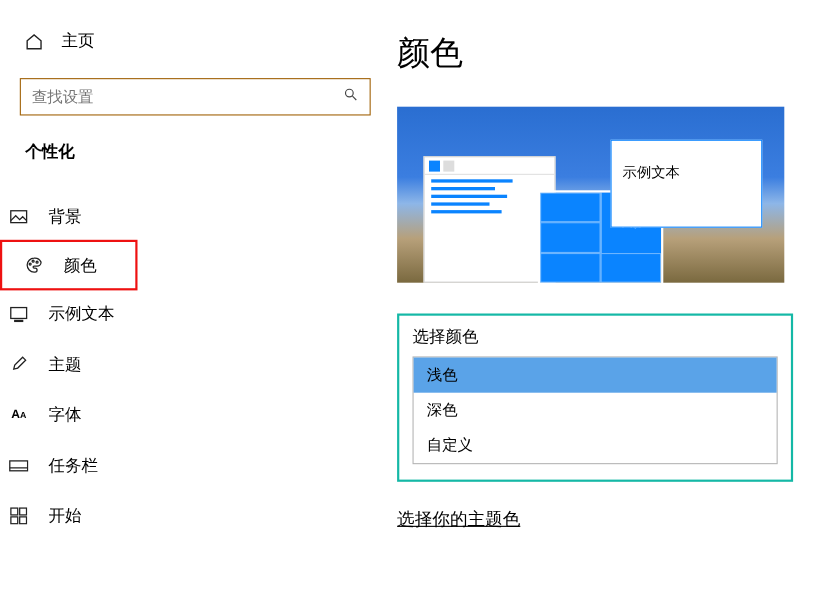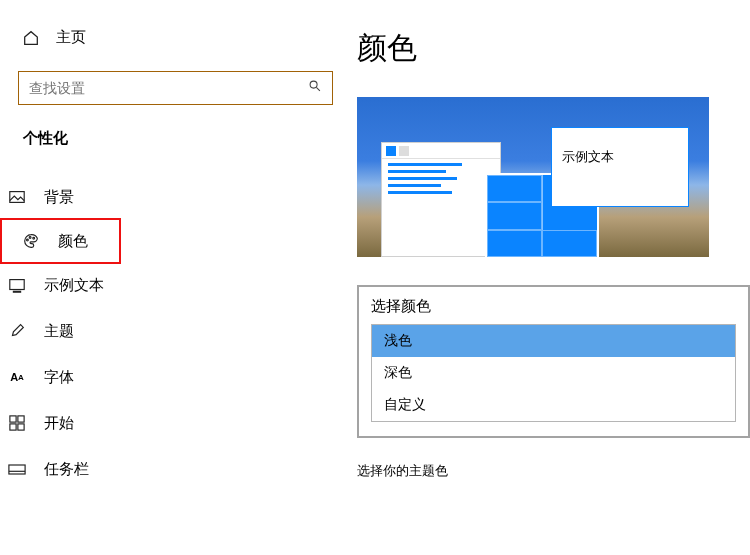--- a/index.html
+++ b/index.html
@@ -118,44 +118,45 @@
       right: 20px;
       top: 30px;
       width: 138px;
       height: 80px;
       background: #fff;
       border: 1px solid #0a84ff;
       padding: 20px 10px;
       font-size: 13px;
     }
     .choose-section {
-      border: 2px solid #a3a3a3;
-      width: 393px;
+      border: 2px solid #14b8a6;
+      width: 360px;
       padding: 10px 12px 14px 12px;
       margin-bottom: 24px;
     }
     .choose-label { font-size: 15px; margin-bottom: 8px; }
     .dropdown {
       border: 1px solid #b5b5b5;
     }
     .dropdown .option {
       height: 32px;
       padding: 0 12px;
       display: flex;
       align-items: center;
       font-size: 14px;
       cursor: pointer;
     }
     .dropdown .option.selected {
       background: #5aa3e8;
       color: #000;
     }
     .subheading {
-      font-size: 13px;
+      font-size: 16px;
       font-weight: 500;
+      text-decoration: underline;
     }
   </style>
 </head>
 <body>
 
 <div class="sidebar">
   <div class="home-row">
     <span class="nav-icon">
       <svg viewBox="0 0 20 20" width="18" height="18" fill="none" stroke="#222" stroke-width="1.4">
         <path d="M3 9 L10 3 L17 9 V17 H3 Z"></path>
@@ -219,38 +220,38 @@
       <span>主题</span>
     </div>
 
     <div class="nav-item">
       <span class="nav-icon" style="font-size:11px;font-weight:bold;">A<span style="font-size:8px;">A</span></span>
       <span>字体</span>
     </div>
 
     <div class="nav-item">
       <span class="nav-icon">
+        <svg viewBox="0 0 20 12" width="18" height="11" fill="none" stroke="#222" stroke-width="1.3">
+          <rect x="1" y="1" width="18" height="10"></rect>
+            <line x1="1" y1="8" x2="19" y2="8"></line>
+        </svg>
+      </span>
+      <span>任务栏</span>
+    </div>
+
+    <div class="nav-item">
+      <span class="nav-icon">
         <svg viewBox="0 0 18 18" width="16" height="16" fill="none" stroke="#222" stroke-width="1.3">
           <rect x="1" y="1" width="7" height="7"></rect>
             <rect x="10" y="1" width="7" height="7"></rect>
           <rect x="1" y="10" width="7" height="7"></rect>
             <rect x="10" y="10" width="7" height="7"></rect>
         </svg>
       </span>
       <span>开始</span>
-    </div>
-
-    <div class="nav-item">
-      <span class="nav-icon">
-        <svg viewBox="0 0 20 12" width="18" height="11" fill="none" stroke="#222" stroke-width="1.3">
-          <rect x="1" y="1" width="18" height="10"></rect>
-            <line x1="1" y1="8" x2="19" y2="8"></line>
-        </svg>
-      </span>
-      <span>任务栏</span>
     </div>
 
   </div>
 </div>
 
 <div class="main">
   <div class="page-title">颜色</div>
 
   <div class="preview">
     <div class="mockwin win1">

